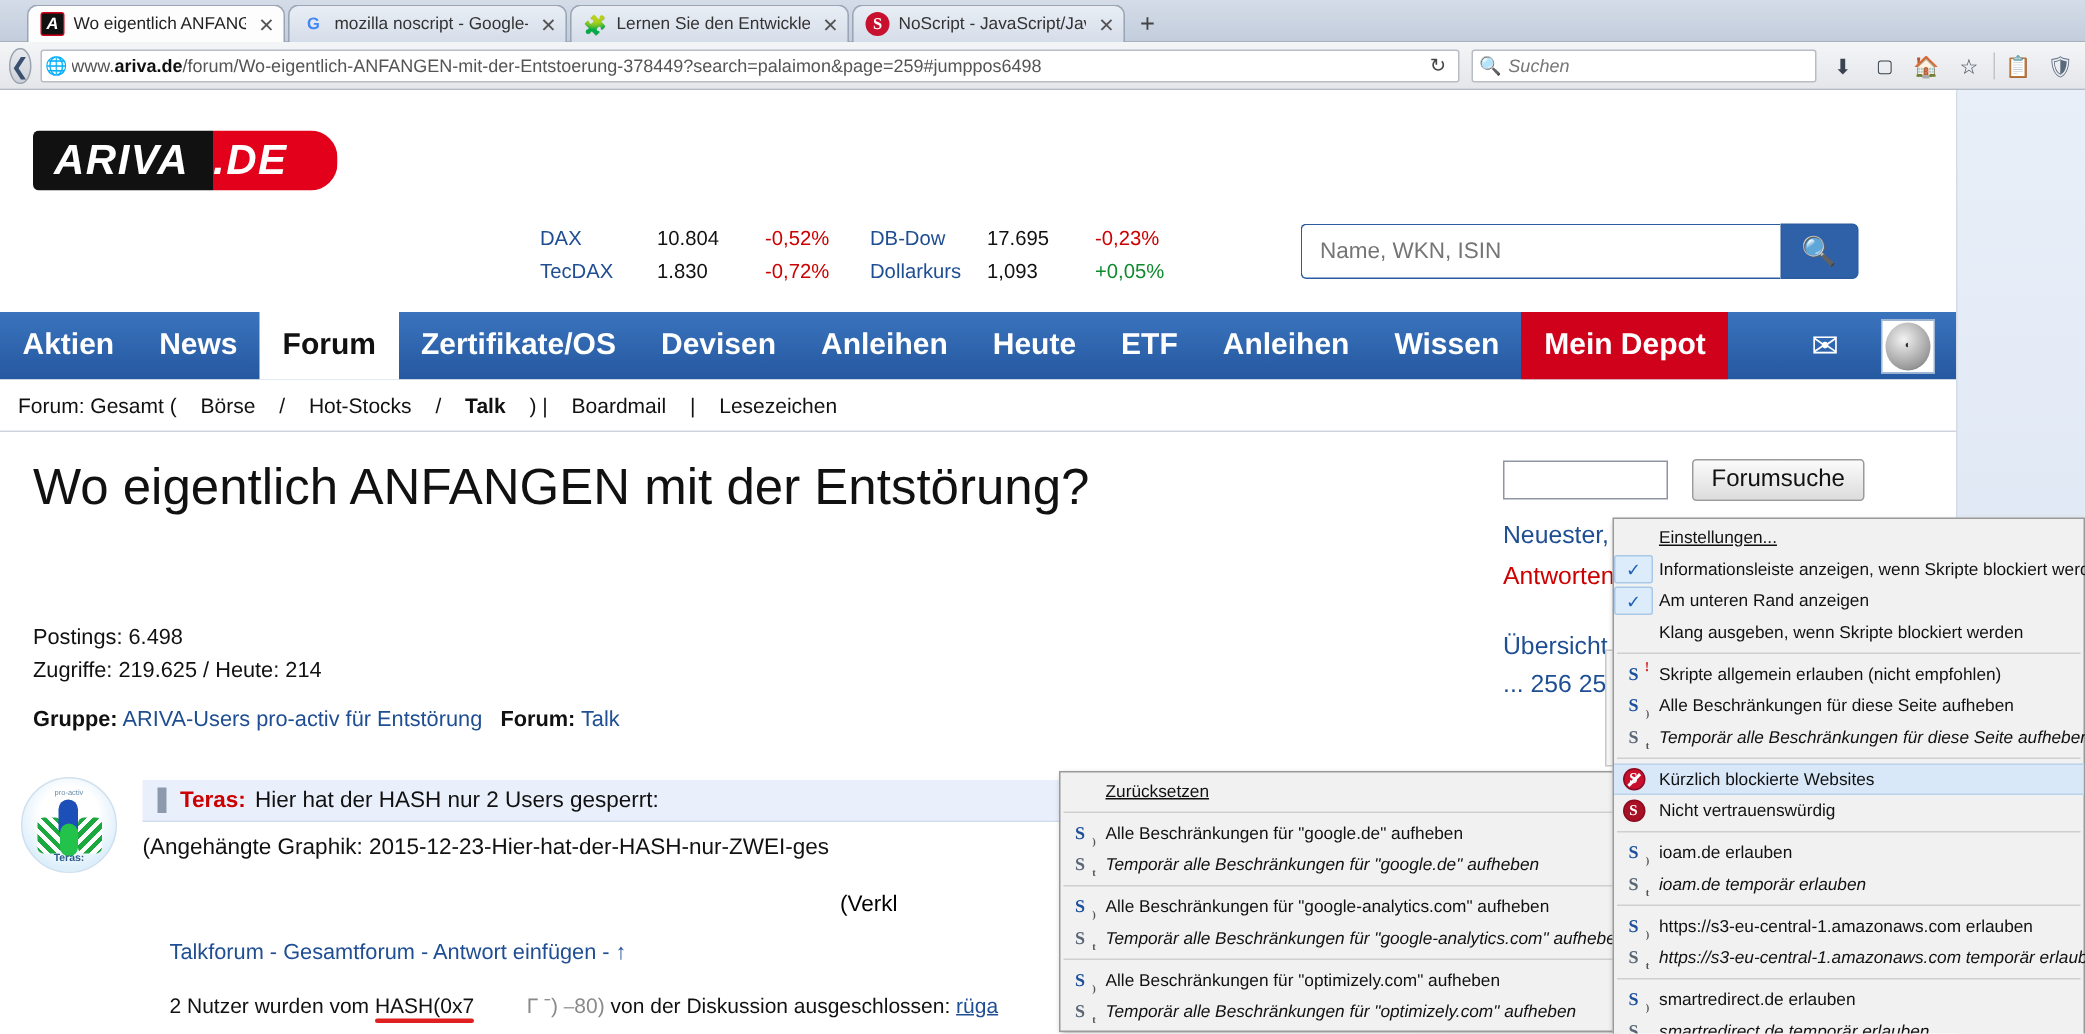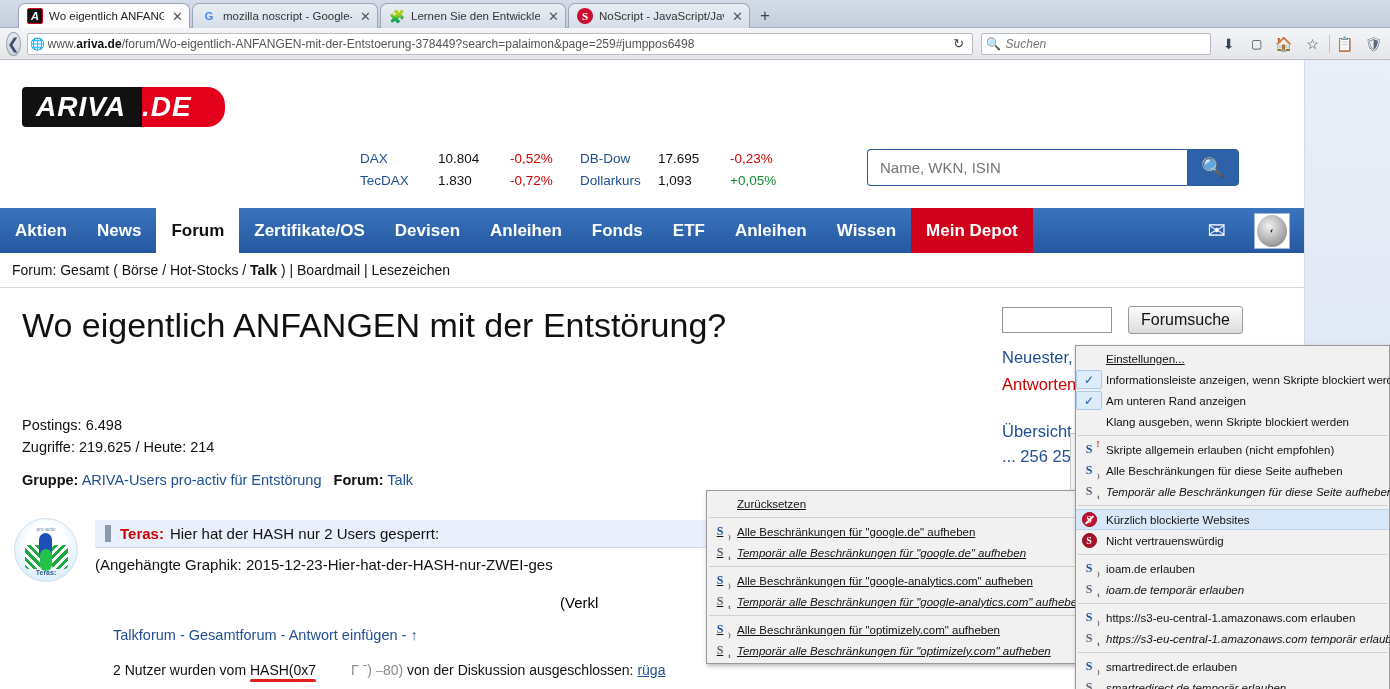--- a/index.html
+++ b/index.html
@@ -102,35 +102,35 @@
     padding:0 12px; font-size:15px; color:#555; outline:none; font-family:"Liberation Sans",sans-serif;
   }
   .sitesearch .sbtn {
     flex:0 0 52px; background:#2f61a8; border:1px solid #2b5ca0; border-radius:0 4px 4px 0;
     display:flex; align-items:center; justify-content:center; color:#fff; font-size:19px;
   }
 
   .mainnav { position:absolute; left:0; top:148px; width:1304px; height:45px;
     background: linear-gradient(#3a74bd,#2558a0); display:flex; align-items:stretch; }
   .navitem { display:flex; align-items:center; padding:0 15px; color:#fff;
-    font-weight:bold; font-size:17px; white-space:nowrap; }
+    font-weight:bold; font-size:20px; white-space:nowrap; }
   .navitem.active { background:#fff; color:#111; margin:0; }
   .navitem.depot { background:#d0021b; }
   .navspacer { flex:1; }
   .naviconbox { display:flex; align-items:center; padding:0 14px; }
   .mailicon { color:#fff; font-size:22px; }
   .avatarbox { width:36px; height:36px; background:#fff; border:1px solid #9fb6d4;
     display:flex; align-items:center; justify-content:center; overflow:hidden; }
   .avatar-seal { width:30px; height:32px; border-radius:50%;
     background: radial-gradient(circle at 40% 35%, #f2f2f2, #9a9a9a 70%, #5d5d5d 100%);
     display:flex; align-items:center; justify-content:center; font-size:7px; color:#2b2b2b; }
 
   .breadcrumb { position:absolute; left:0; top:193px; width:1304px; height:35px;
     background:#fff; border-bottom:1px solid #cfd5de; display:flex; align-items:center;
-    padding-left:12px; font-size:14px; color:#111; gap:0; }
+    padding-left:12px; font-size:14px; color:#111; gap:12px; }
   .breadcrumb span { white-space:pre; }
 
   .content { position:absolute; left:0; top:228px; width:1304px; }
   .threadtitle { position:absolute; left:22px; top:18px; font-size:34px; color:#111; font-weight:normal; white-space:nowrap; }
 
   .stats { position:absolute; left:22px; top:126px; font-size:14.5px; color:#111; line-height:22px; }
   .groupline { position:absolute; left:22px; top:184px; font-size:14.5px; color:#111; }
   .groupline b { font-weight:bold; }
   .groupline a { color:#1f4e93; text-decoration:none; }
 
@@ -189,21 +189,21 @@
   .ruegalink { color:#1f4e93; }
 
   
   .menu {
     position:absolute; background:#f1f1f1; border:1px solid #9a9a9a;
     box-shadow: 1px 2px 4px rgba(0,0,0,0.28);
     font-size:11.5px; color:#111; padding:2px 0;
     font-family:"Liberation Sans", sans-serif;
   }
   .menu-main { left:1075px; top:345px; width:315px; }
-  .menu-sub  { left:706px; top:490px; width:374px;text-decoration:underline; }
+  .menu-sub  { left:706px; top:514px; width:374px; }
   .mrow { display:flex; align-items:center; height:21px; padding:0 6px 0 0; white-space:nowrap; }
   .mrow.hl { background:#d8e8f8; border-top:1px solid #bcd4ea; border-bottom:1px solid #bcd4ea; }
   .mcheckbox { flex:0 0 26px; display:flex; align-items:center; justify-content:center;
     color:#1c5fb5; font-size:12px; }
   .mcheckbox.on { background:#dcecfb; border:1px solid #aac9e8; height:19px; border-radius:2px; }
   .micon { flex:0 0 26px; display:flex; align-items:center; justify-content:center; }
   .mtext { padding-left:4px; }
   .mtext.italic { font-style:italic; }
   .mtext u { text-decoration:underline; }
   .mdivider { height:1px; background:#cfcfcf; margin:3px 2px; }
@@ -320,21 +320,21 @@
         </div>
     </div>
 
     <div class="mainnav">
       <div class="navitem">Aktien</div>
       <div class="navitem">News</div>
       <div class="navitem active">Forum</div>
       <div class="navitem">Zertifikate/OS</div>
       <div class="navitem">Devisen</div>
       <div class="navitem">Anleihen</div>
-      <div class="navitem">Fonds</div>
+      <div class="navitem">Heute</div>
       <div class="navitem">ETF</div>
       <div class="navitem">Anleihen</div>
       <div class="navitem">Wissen</div>
       <div class="navitem depot">Mein Depot</div>
       <div class="navspacer"></div>
       <div class="naviconbox">
           <span class="mailicon">✉</span>
         </div>
       <div class="naviconbox">
         <div class="avatarbox">

